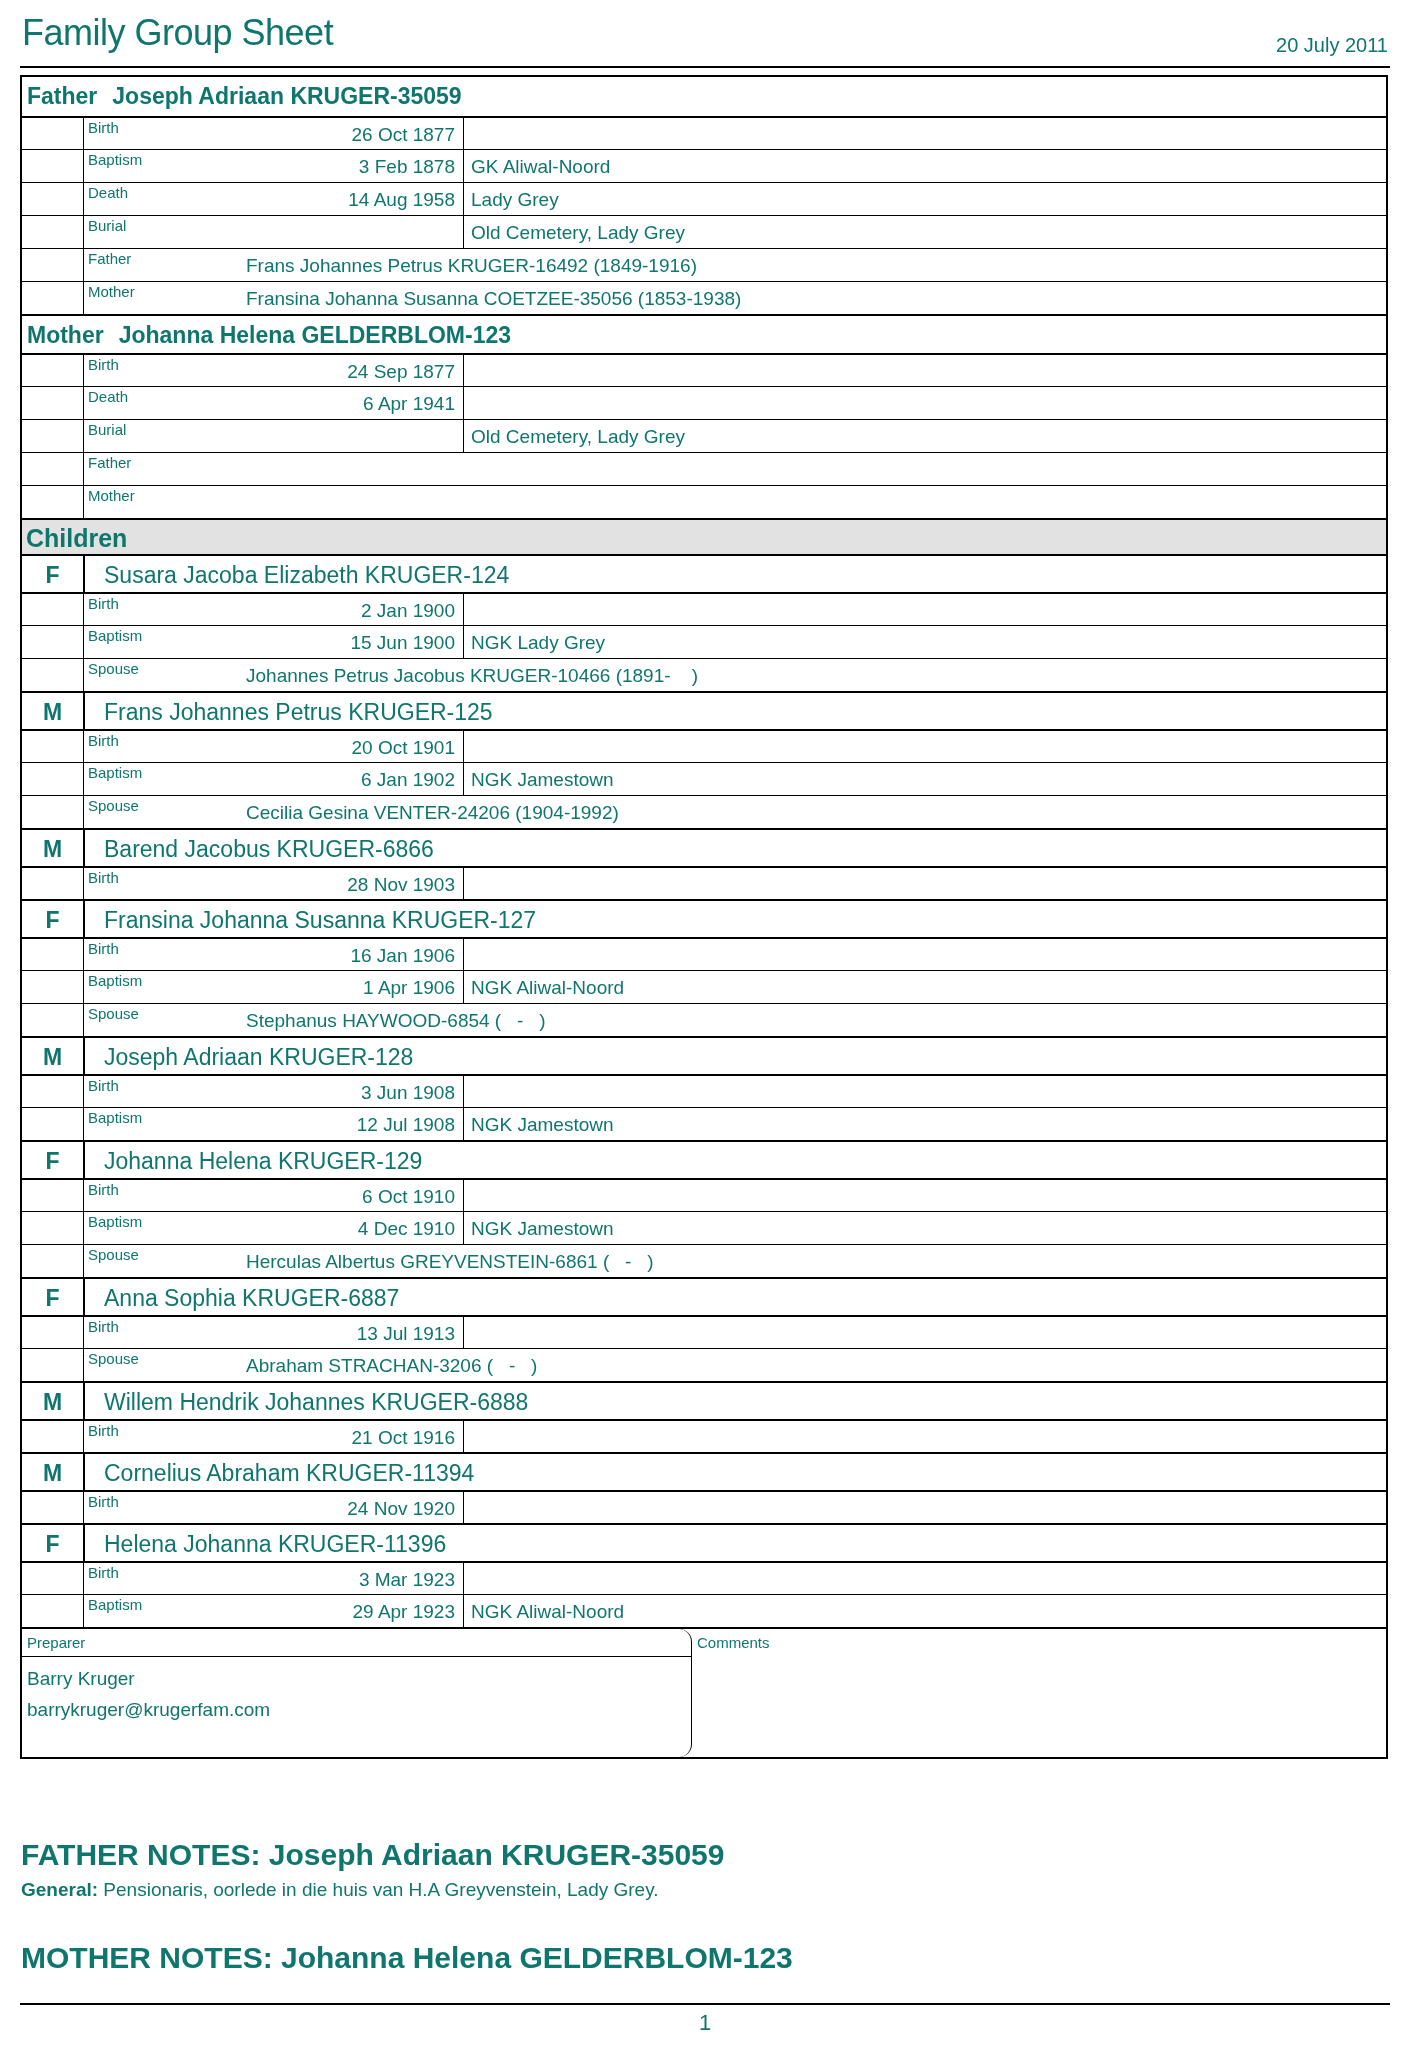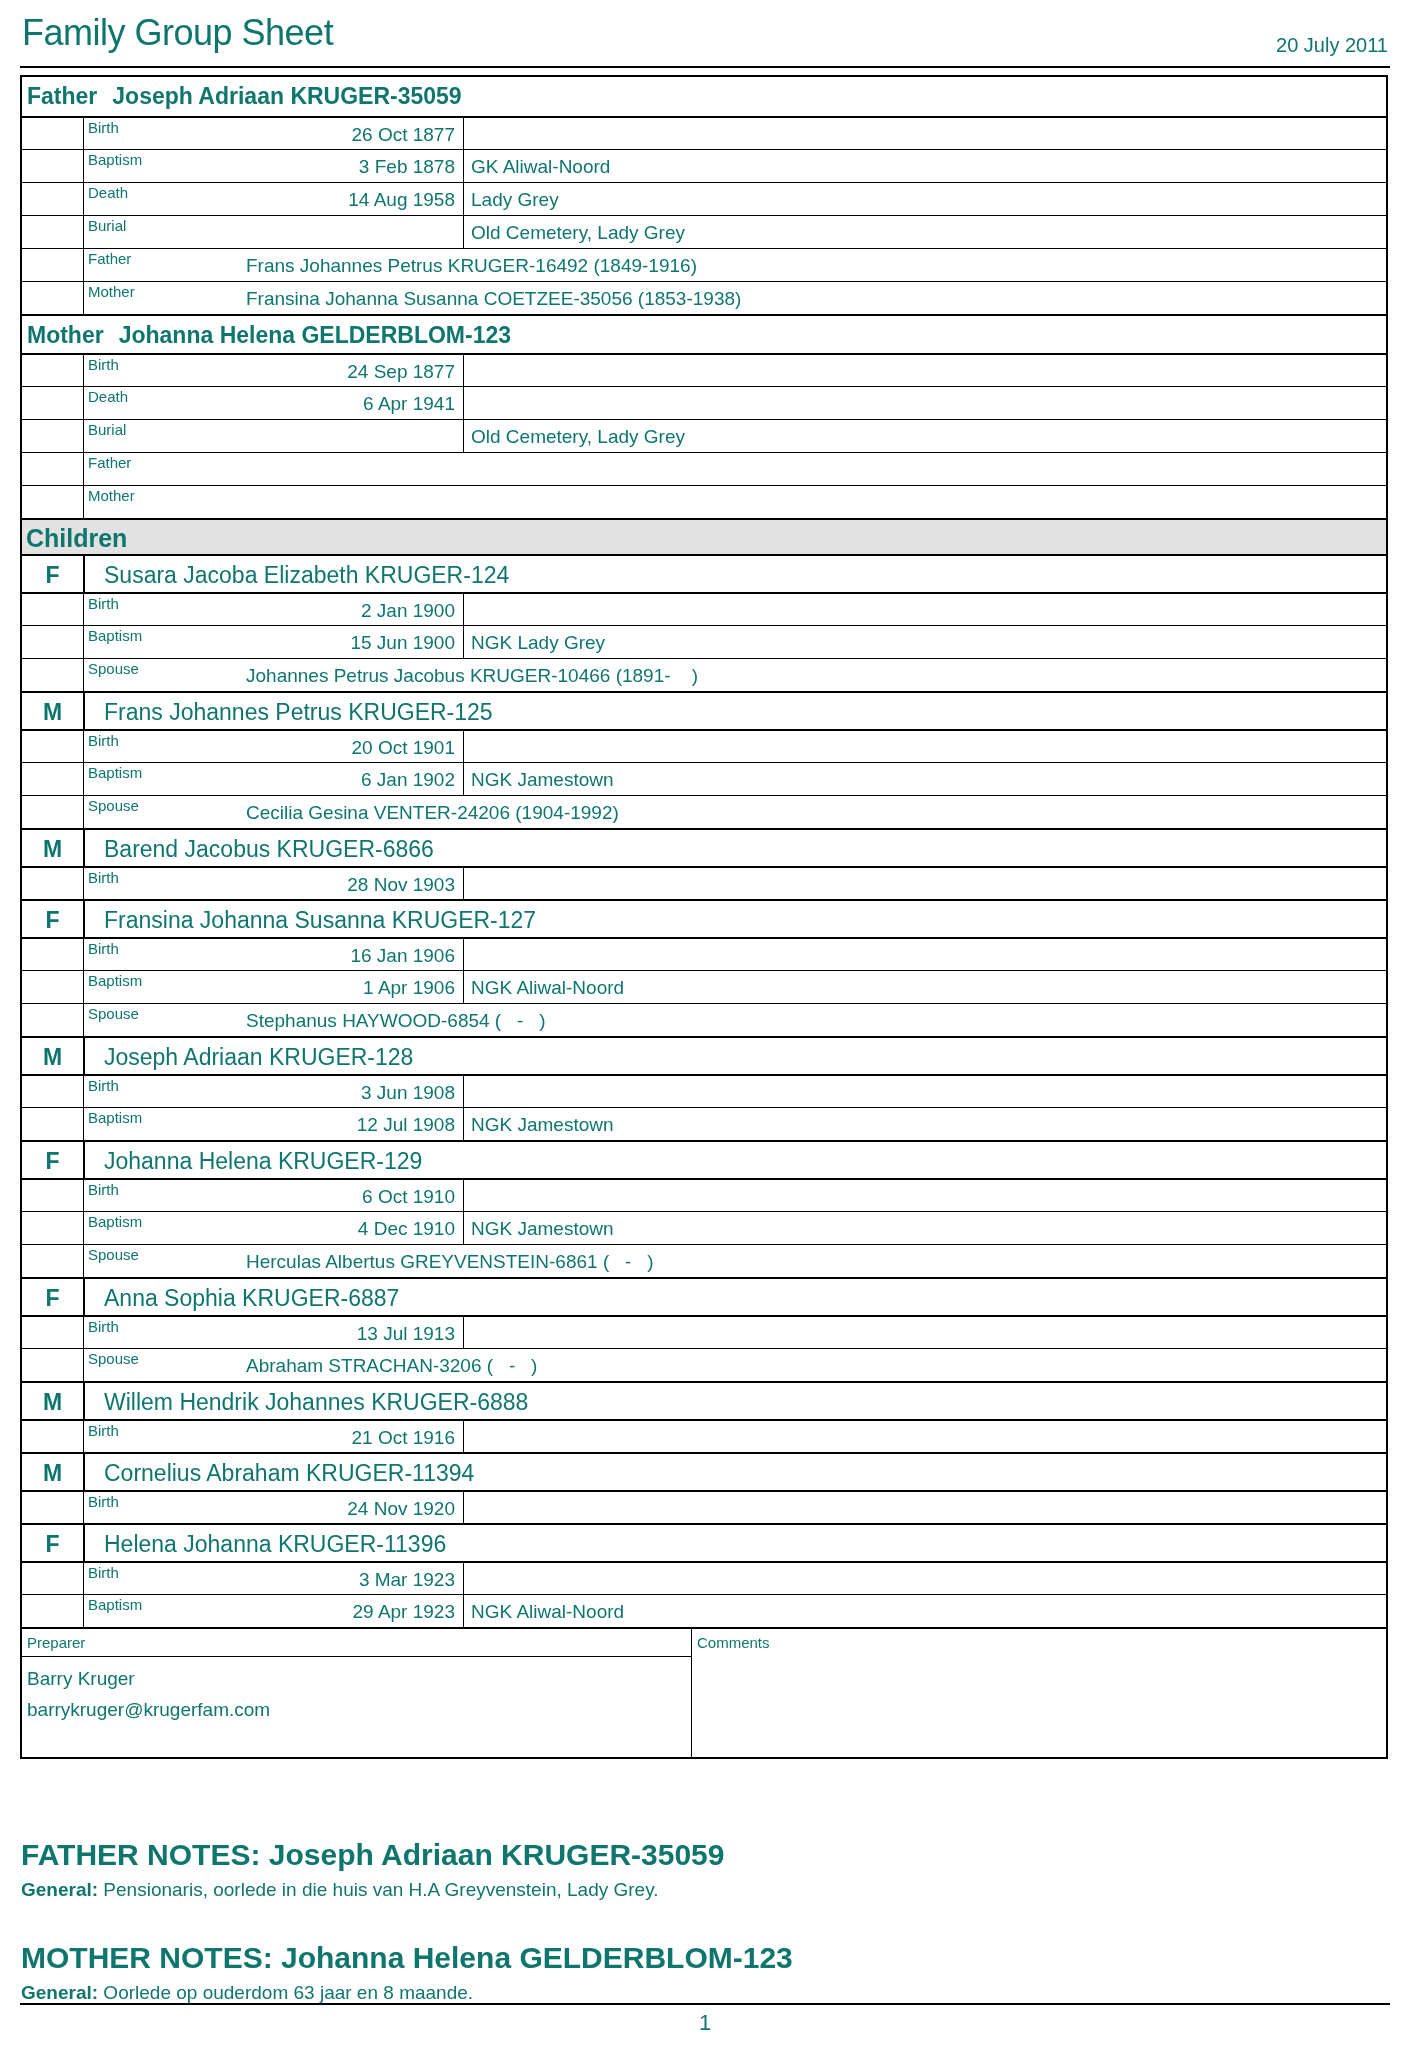--- a/index.html
+++ b/index.html
@@ -23,21 +23,21 @@
   .detail{height:33px;}
   .detail .sp{width:61px;border-right:1px solid #000;}
   .detail .ld{width:380px;border-right:1px solid #000;position:relative;box-sizing:border-box;}
   .lbl{position:absolute;top:1px;left:4px;font-size:15px;}
   .detail .dt{display:block;text-align:right;padding-right:8px;font-size:19px;line-height:33px;white-space:pre;}
   .detail .pl{flex:1;font-size:19px;line-height:33px;padding-left:7px;white-space:pre;}
   .detail .wd{flex:1;position:relative;}
   .detail .val{display:block;padding-left:162px;font-size:19px;line-height:33px;white-space:pre;}
   
   .preprow{height:130px;}
-  .prep-left{width:670px;border-right:1px solid #000;display:flex;flex-direction:column;box-sizing:border-box;}
+  .prep-left{width:670px;border-right:1px solid #000;display:flex;flex-direction:column;box-sizing:border-box;border-radius:13px;}
   .prep-right{flex:1;}
   .prep-label{height:27px;line-height:27px;font-size:15px;padding-left:5px;}
   .prep-left .prep-label{border-bottom:1px solid #000;}
   .prep-vals{font-size:19px;line-height:31px;padding:6px 0 0 5px;}
   
   .notes{position:absolute;left:21px;top:1838px;width:1340px;}
   .notehead{font-size:30px;font-weight:bold;margin:0 0 7px 0;}
   .notebody{font-size:19px;margin:0 0 40px 0;}
   .notebody .gl{font-weight:bold;}
   
@@ -381,21 +381,18 @@
     </div>
 
   </div>
 
   <div class="notes">
     <div class="notehead">FATHER NOTES: Joseph Adriaan KRUGER-35059</div>
     <div class="notebody">
       <span class="gl">General:</span><span> Pensionaris, oorlede in die huis van H.A Greyvenstein, Lady Grey.</span>
     </div>
     <div class="notehead">MOTHER NOTES: Johanna Helena GELDERBLOM-123</div>
-    <div class="notebody">
-      <span class="gl">General:</span><span> Oorlede op ouderdom 63 jaar en 8 maande.</span>
-    </div>
   </div>
 
   <div class="frule"></div>
   <div class="pagenum">1</div>
 
 </div>
 
 </body></html>

